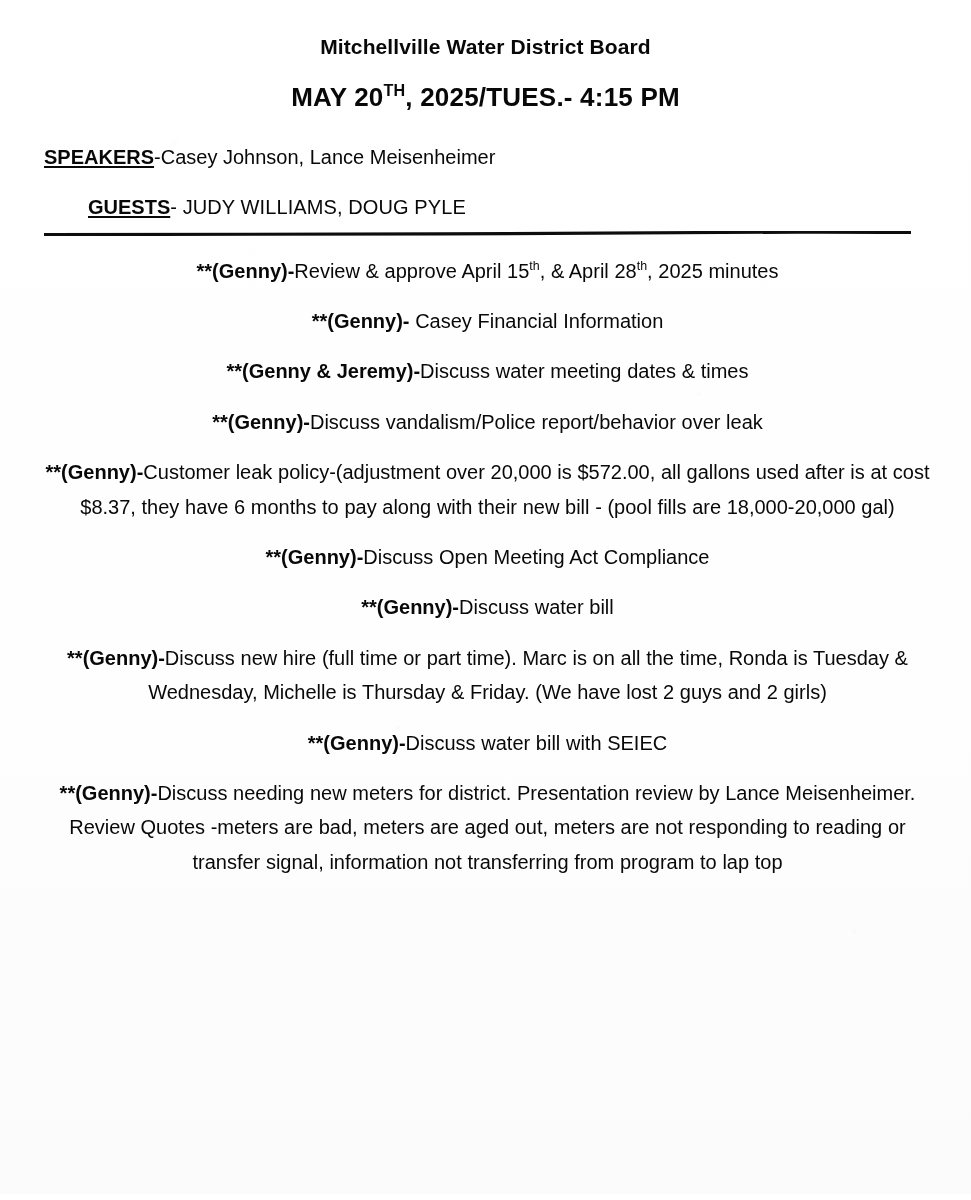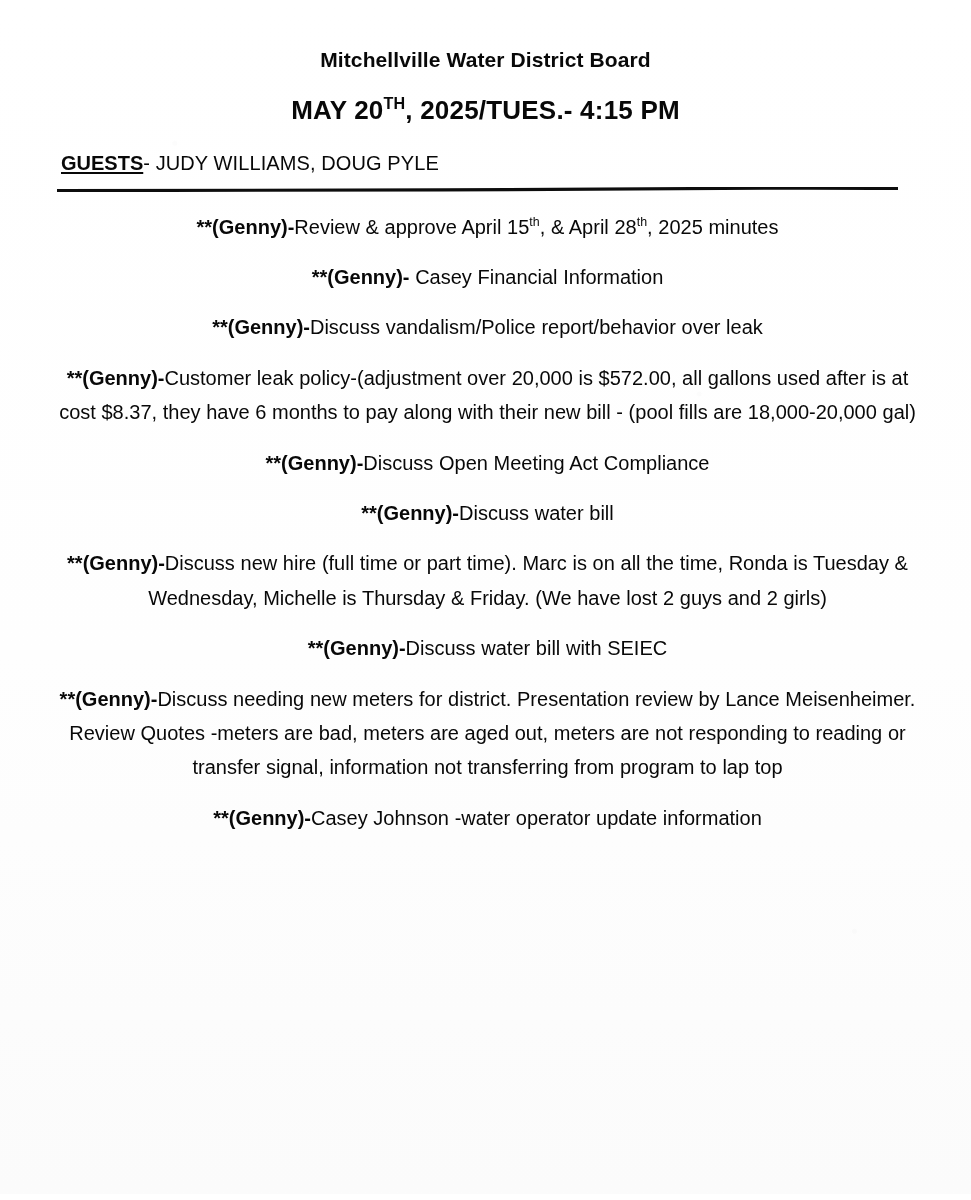--- a/index.html
+++ b/index.html
@@ -13,21 +13,21 @@
     position: relative;
     font-family: "Liberation Sans", sans-serif;
     color: #080808;
     overflow: hidden;
   }
   .page {
     position: relative;
     width: 971px;
     height: 1194px;
     box-sizing: border-box;
-    padding: 17px;
+    padding: 4px;
     background:
       radial-gradient(circle at 18% 12%, rgba(0,0,0,0.012) 0 2px, rgba(0,0,0,0) 3px),
       radial-gradient(circle at 72% 33%, rgba(0,0,0,0.012) 0 2px, rgba(0,0,0,0) 3px),
       radial-gradient(circle at 41% 61%, rgba(0,0,0,0.012) 0 2px, rgba(0,0,0,0) 3px),
       radial-gradient(circle at 88% 78%, rgba(0,0,0,0.012) 0 2px, rgba(0,0,0,0) 3px),
       linear-gradient(180deg, #ffffff 0%, #fefefe 55%, #fbfbfb 100%);
   }
 
   
   .doc-title {
@@ -55,21 +55,21 @@
   }
 
   
   .meta-line {
     font-size: 20px;
     margin: 0;
     padding-left: 40px;
     line-height: 1.2;
   }
   .meta-speakers { padding-top: 33px; }
-  .meta-guests   { padding-top: 26px; padding-left: 44px; }
+  .meta-guests   { padding-top: 26px; padding-left: 44px; margin-left: 40px; }
   .meta-label {
     font-weight: bold;
     text-decoration: underline;
     text-underline-offset: 2px;
   }
   .meta-rest { font-weight: normal; }
   .meta-guests .meta-rest { letter-spacing: 0.1px; }
 
   
   .divider-wrap {
@@ -107,35 +107,36 @@
 </style>
 </head>
 <body>
 
 <div class="page">
 
   <h1 class="doc-title">Mitchellville Water District Board</h1>
 
   <h2 class="doc-subtitle"><span>MAY 20</span><sup>TH</sup><span>, 2025/TUES.- 4:15 PM</span></h2>
 
+  <p class="meta-line meta-speakers"><span class="meta-label">SPEAKERS</span><span class="meta-rest">-Casey Johnson, Lance Meisenheimer</span></p>
 
   <p class="meta-line meta-guests"><span class="meta-label">GUESTS</span><span class="meta-rest">- JUDY WILLIAMS, DOUG PYLE</span></p>
 
   <div class="divider-wrap">
     <svg class="divider" viewBox="0 0 875 5" preserveAspectRatio="none">
       <path d="M0,3.6 C120,3.1 260,3.3 400,2.9 C540,2.5 660,1.4 760,1.1 C830,0.9 860,1.6 875,1.4" stroke="#0d0d0d" stroke-width="3.2" fill="none" stroke-linecap="round"></path>
     </svg>
   </div>
 
   <div class="agenda" id="agenda-list">
       <p class="agenda-item"><span class="prefix">**(Genny)-</span><span class="body-text">Review &amp; approve April 15</span><sup>th</sup><span class="body-text">, &amp; April 28</span><sup>th</sup><span class="body-text">, 2025 minutes</span></p>
       <p class="agenda-item"><span class="prefix">**(Genny)-</span><span class="body-text"> Casey Financial Information</span></p>
+      <p class="agenda-item"><span class="prefix">**(Genny &amp; Jeremy)-</span><span class="body-text">Discuss water meeting dates &amp; times</span></p>
       <p class="agenda-item"><span class="prefix">**(Genny)-</span><span class="body-text">Discuss vandalism/Police report/behavior over leak</span></p>
       <p class="agenda-item"><span class="prefix">**(Genny)-</span><span class="body-text">Customer leak policy-(adjustment over 20,000 is $572.00, all gallons used after is at cost $8.37, they have 6 months to pay along with their new bill - (pool fills are 18,000-20,000 gal)</span></p>
       <p class="agenda-item"><span class="prefix">**(Genny)-</span><span class="body-text">Discuss Open Meeting Act Compliance</span></p>
       <p class="agenda-item"><span class="prefix">**(Genny)-</span><span class="body-text">Discuss water bill</span></p>
       <p class="agenda-item"><span class="prefix">**(Genny)-</span><span class="body-text">Discuss new hire (full time or part time). Marc is on all the time, Ronda is Tuesday &amp; Wednesday, Michelle is Thursday &amp; Friday. (We have lost 2 guys and 2 girls)</span></p>
       <p class="agenda-item"><span class="prefix">**(Genny)-</span><span class="body-text">Discuss water bill with SEIEC</span></p>
       <p class="agenda-item"><span class="prefix">**(Genny)-</span><span class="body-text">Discuss needing new meters for district. Presentation review by Lance Meisenheimer. Review Quotes -meters are bad, meters are aged out, meters are not responding to reading or transfer signal, information not transferring from program to lap top</span></p>
-      <p class="agenda-item"><span class="prefix">**(Genny)-</span><span class="body-text">Casey Johnson -water operator update information</span></p>
     </div>
 
 </div>
 
 </body></html>

